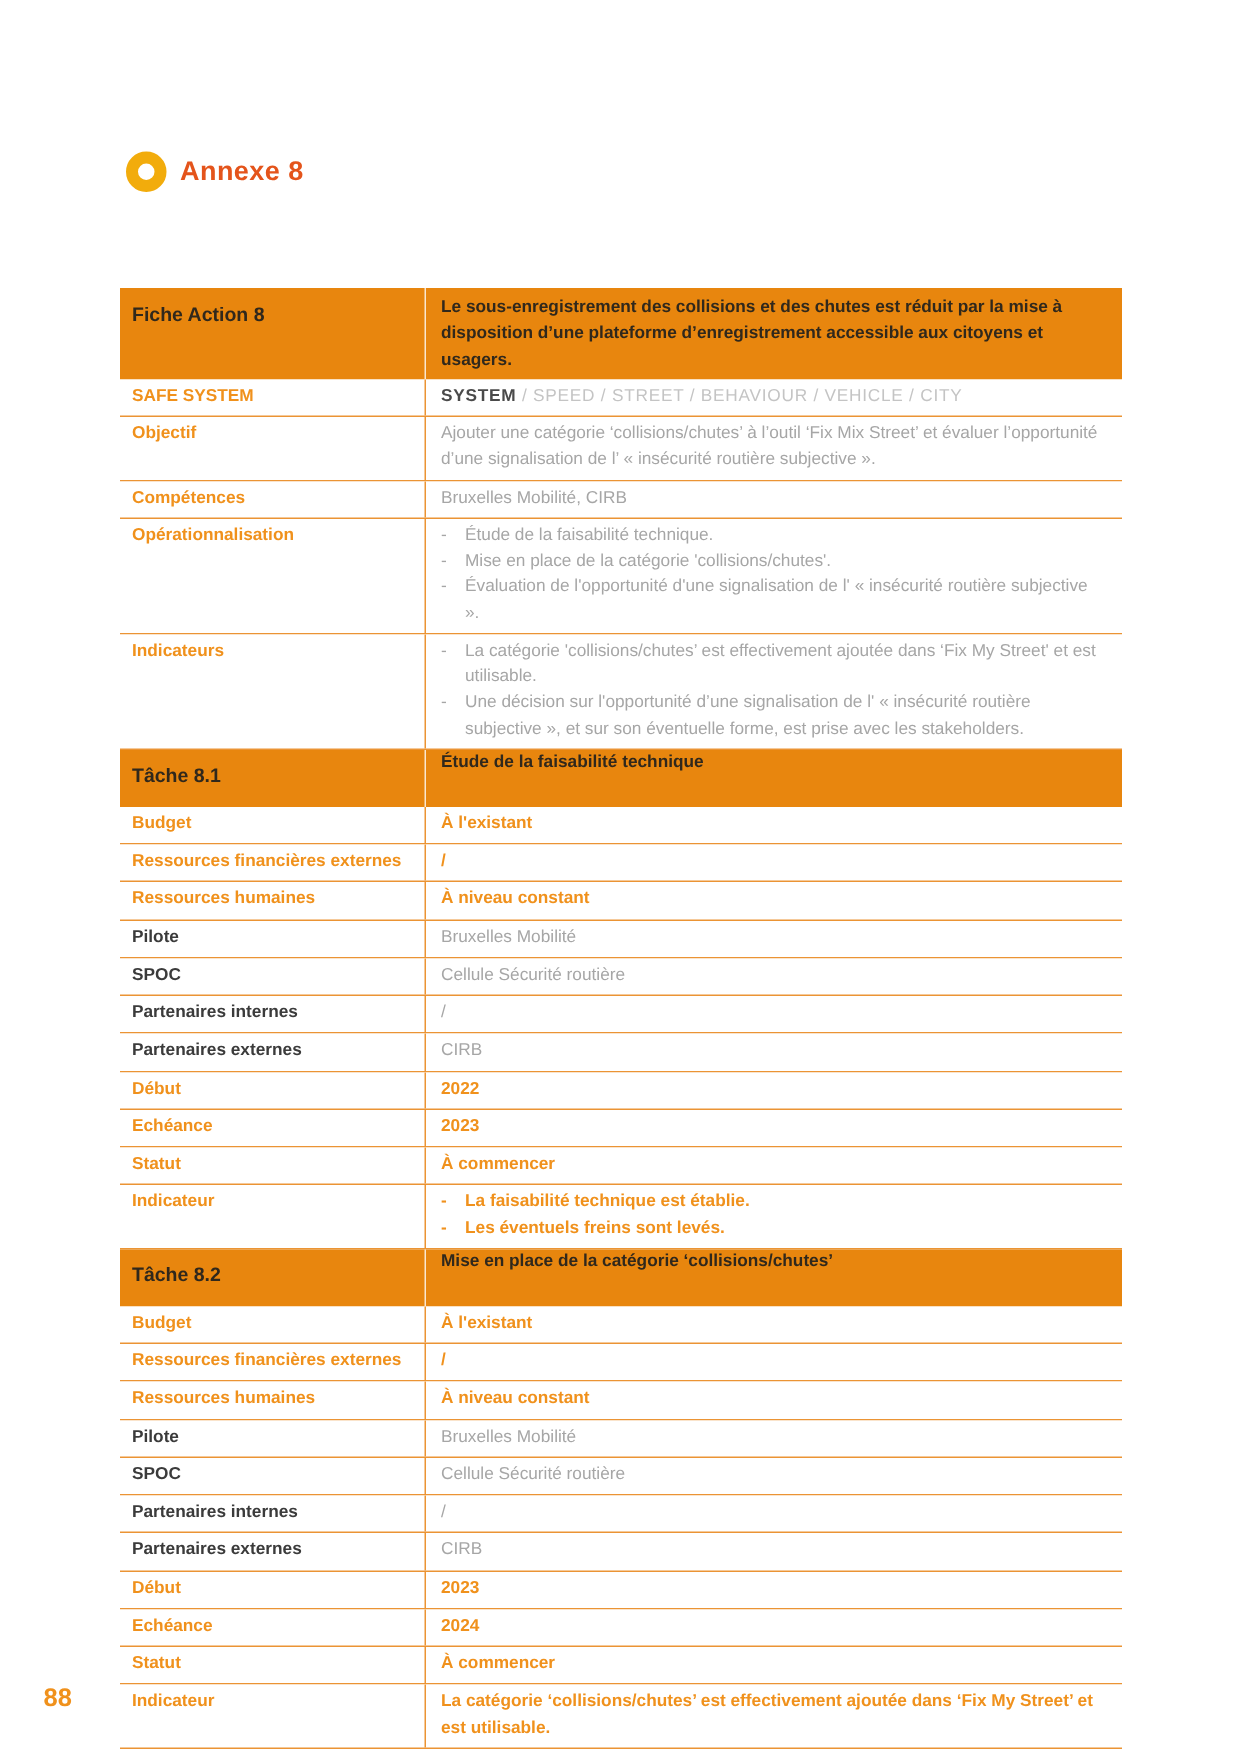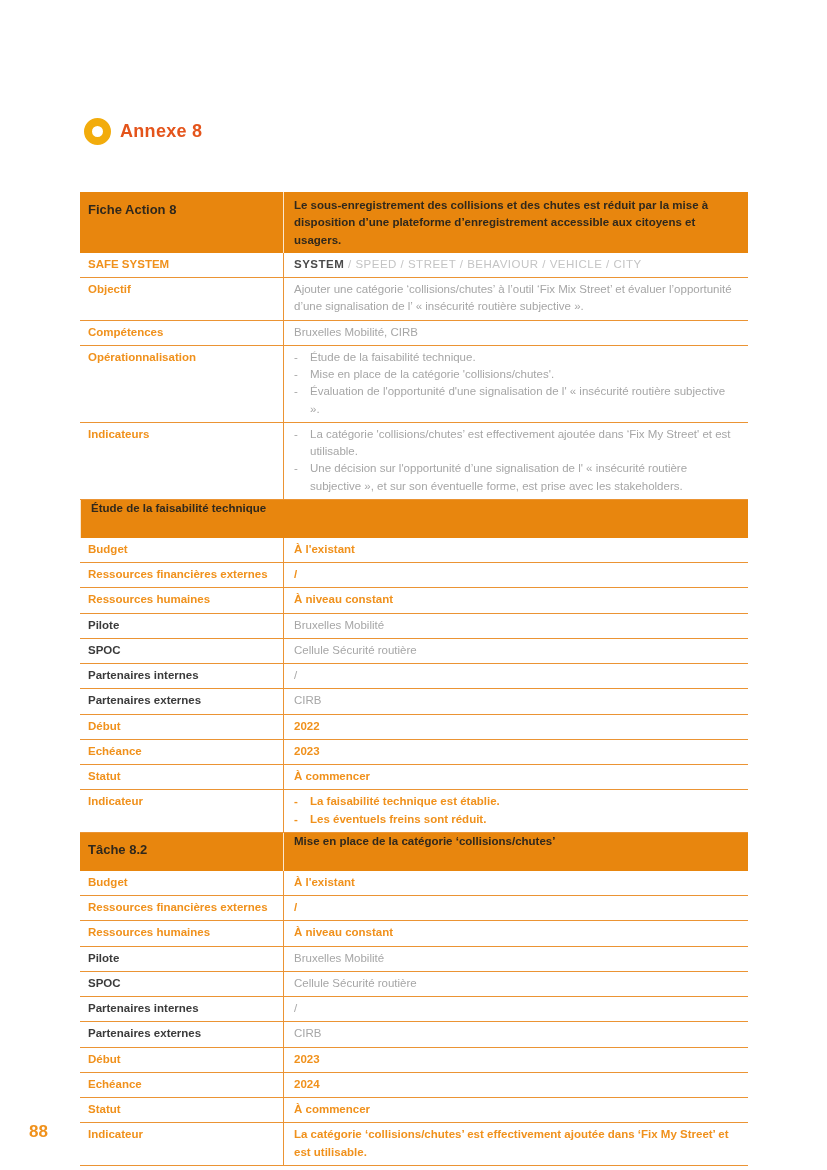--- a/index.html
+++ b/index.html
@@ -7,21 +7,21 @@
   .page {
     position:relative;
     width:827px; height:1170px;
     background:#ffffff;
     font-family:"Liberation Sans", sans-serif;
     overflow:hidden;
   }
   
   .annex-header {
     position:absolute; top:101px; left:84px;
-    display:flex; align-items:center; gap:9px;margin-top:17px;
+    display:flex; align-items:center; gap:9px;
   }
   .donut {
     width:27px; height:27px; border-radius:50%;
     border:8px solid #F2AC0C; background:#ffffff;
   }
   .annex-title {
     font-size:18px; font-weight:bold; color:#E4541B; letter-spacing:.3px;
   }
   
   .tbl {
@@ -103,20 +103,21 @@
 
     <div class="row">
       <div class="cell label lbl-orange">Indicateurs</div>
       <div class="cell value val-gray">
         <div class="bullet">La catégorie 'collisions/chutes’ est effectivement ajoutée dans ‘Fix My Street' et est utilisable.</div>
         <div class="bullet">Une décision sur l'opportunité d’une signalisation de l' « insécurité routière subjective », et sur son éventuelle forme, est prise avec les stakeholders.</div>
       </div>
     </div>
 
     <div class="row band task-band">
+      <div class="cell label">Tâche 8.1</div>
       <div class="cell value">Étude de la faisabilité technique</div>
     </div>
     <div class="row h1">
       <div class="cell label lbl-orange">Budget</div>
       <div class="cell value val-orange">À l'existant</div>
     </div>
     <div class="row h1">
       <div class="cell label lbl-orange">Ressources financières externes</div>
       <div class="cell value val-orange">/</div>
     </div>
@@ -149,21 +150,21 @@
       <div class="cell value val-orange">2023</div>
     </div>
     <div class="row h1">
       <div class="cell label lbl-orange">Statut</div>
       <div class="cell value val-orange">À commencer</div>
     </div>
     <div class="row">
       <div class="cell label lbl-orange">Indicateur</div>
       <div class="cell value val-orange">
         <div class="bullet">La faisabilité technique est établie.</div>
-        <div class="bullet">Les éventuels freins sont réduit.</div>
+        <div class="bullet">Les éventuels freins sont levés.</div>
       </div>
     </div>
 
     <div class="row band task-band">
       <div class="cell label">Tâche 8.2</div>
       <div class="cell value">Mise en place de la catégorie ‘collisions/chutes’</div>
     </div>
     <div class="row h1">
       <div class="cell label lbl-orange">Budget</div>
       <div class="cell value val-orange">À l'existant</div>

